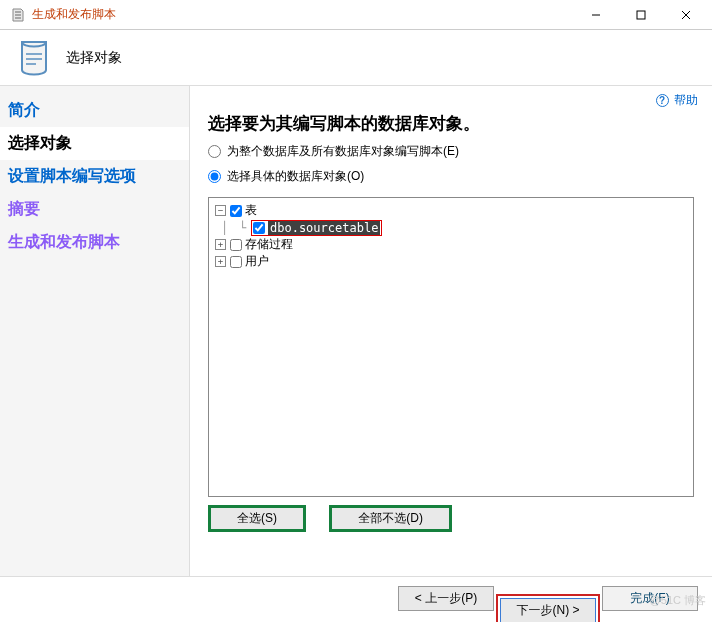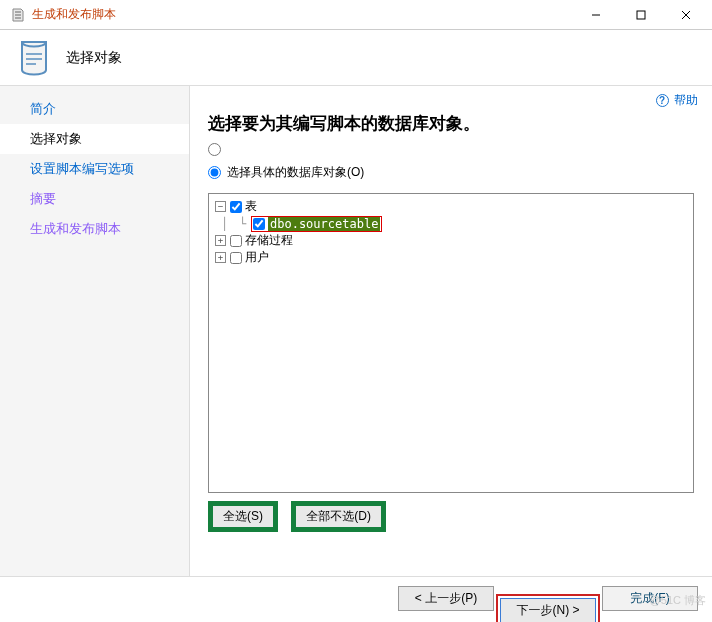--- a/index.html
+++ b/index.html
@@ -6,39 +6,39 @@
 body { font-family: "Microsoft YaHei", "SimSun", sans-serif; font-size: 12px; background: #fff; width: 712px; height: 622px; overflow: hidden; }
 .titlebar { height: 30px; display: flex; align-items: center; padding: 0 4px; border-bottom: 1px solid #ccc; }
 .titlebar .app-icon { width: 16px; height: 16px; margin: 0 6px; }
 .titlebar .title { flex: 1; font-size: 12px; color: #c2410c; }
 .titlebar .ctrl { width: 45px; height: 28px; display: flex; align-items: center; justify-content: center; }
 .header { height: 56px; display: flex; align-items: center; padding: 6px 12px; border-bottom: 1px solid #ddd; }
 .header-icon { width: 44px; height: 44px; margin-right: 10px; }
 .header-title { font-size: 14px; }
 .body { display: flex; height: 490px; }
 .sidebar { width: 190px; background: #f5f5f5; border-right: 1px solid #ddd; padding-top: 8px; position: relative; }
-.sidebar a { display: block; padding: 6px 30px; font-size: 13px; text-decoration: none; cursor: pointer; }
+.sidebar a { display: block; padding: 6px 8px; font-size: 16px; text-decoration: none; cursor: pointer; font-weight: bold; }
 .sidebar a.link { color: #0066cc; }
 .sidebar a.active { background: #fff; color: #000; }
 .sidebar a.plain { color: #8b5cf6; }
 .main { flex: 1; padding: 12px 18px 8px 18px; position: relative; display:flex; flex-direction:column; }
 .help { position: absolute; top: 6px; right: 14px; color: #0066cc; font-size: 12px; }
 .help-icon { color:#1a75d1; font-weight:bold; border:1px solid #1a75d1; border-radius:50%; width:13px; height:13px; display:inline-flex; align-items:center; justify-content:center; font-size:10px; margin-right:2px;}
 .instr { font-weight: bold; margin: 14px 0 4px 0; font-size:17px; }
 .radio-row { display: flex; align-items: center; margin: 4px 0; font-size:12px; }
 .radio-row input { margin-right: 6px; }
 .tree-box { border: 1px solid #888; background: #fff; margin-top: 8px; height: 300px; padding: 4px 6px; font-family: "SimSun", monospace; font-size: 12px; overflow:auto; }
 .tree-row { display: flex; align-items: center; height: 17px; white-space: nowrap; }
 .toggle { width: 11px; height: 11px; border: 1px solid #888; display: inline-flex; align-items:center; justify-content:center; font-size:9px; line-height:9px; margin-right: 4px; color:#555; font-family:monospace; }
 .conn { display:inline-block; width:18px; text-align:center; color:#999; font-family:monospace; letter-spacing:-1px;}
 .chk { width:12px; height:12px; margin-right:3px; vertical-align:middle;}
-.hl { background: #4d7c0f; color: #fff; padding: 0 2px; }
+.hl { background: #404040; color: #fff; padding: 0 2px; }
 .red-border { border: 1px solid #d00; padding: 0 1px; display:inline-flex; align-items:center; }
 .sel-buttons { margin-top: 8px; }
-.sel-buttons button { padding: 2px 10px; font-size:12px; background:#e9e9e9; border:5px solid #15803d; margin-right:10px; }
+.sel-buttons button { padding: 2px 26px; font-size:12px; background:#e9e9e9; border:3px solid #15803d; margin-right:20px; }
 .footer { height: 44px; border-top: 1px solid #ddd; display: flex; align-items: center; justify-content: flex-end; padding: 0 14px; gap: 6px; }
 .footer button { padding: 3px 0; font-size: 12px; background: #e9e9e9; border: 1px solid #999; min-width:96px; }
 .footer button.hl-btn { outline: 2px solid #c22; outline-offset: 2px; border:1px solid #3a7bd5;margin-top:24px; }
 .footer button:disabled { color: #0c4a6e; background:#f2f2f2; }
 .watermark { position:absolute; right:6px; bottom:14px; color:#ccc; font-size:11px; pointer-events:none;}
 </style>
 </head>
 <body>
 
 <div class="titlebar">
@@ -86,20 +86,21 @@
   <div class="main">
     <div class="help">
       <span class="help-icon">?</span>
       <span>帮助</span>
     </div>
 
     <div class="instr">选择要为其编写脚本的数据库对象。</div>
 
     <label class="radio-row">
       <input type="radio" name="scope" style="">
+      <span>为整个数据库及所有数据库对象编写脚本(E)</span>
     </label>
     <label class="radio-row">
       <input type="radio" name="scope" checked="" style="">
       <span>选择具体的数据库对象(O)</span>
     </label>
 
     <div class="tree-box">
       <div class="tree-row">
         <span class="toggle">−</span>
         <input type="checkbox" class="chk" checked="" style="">

